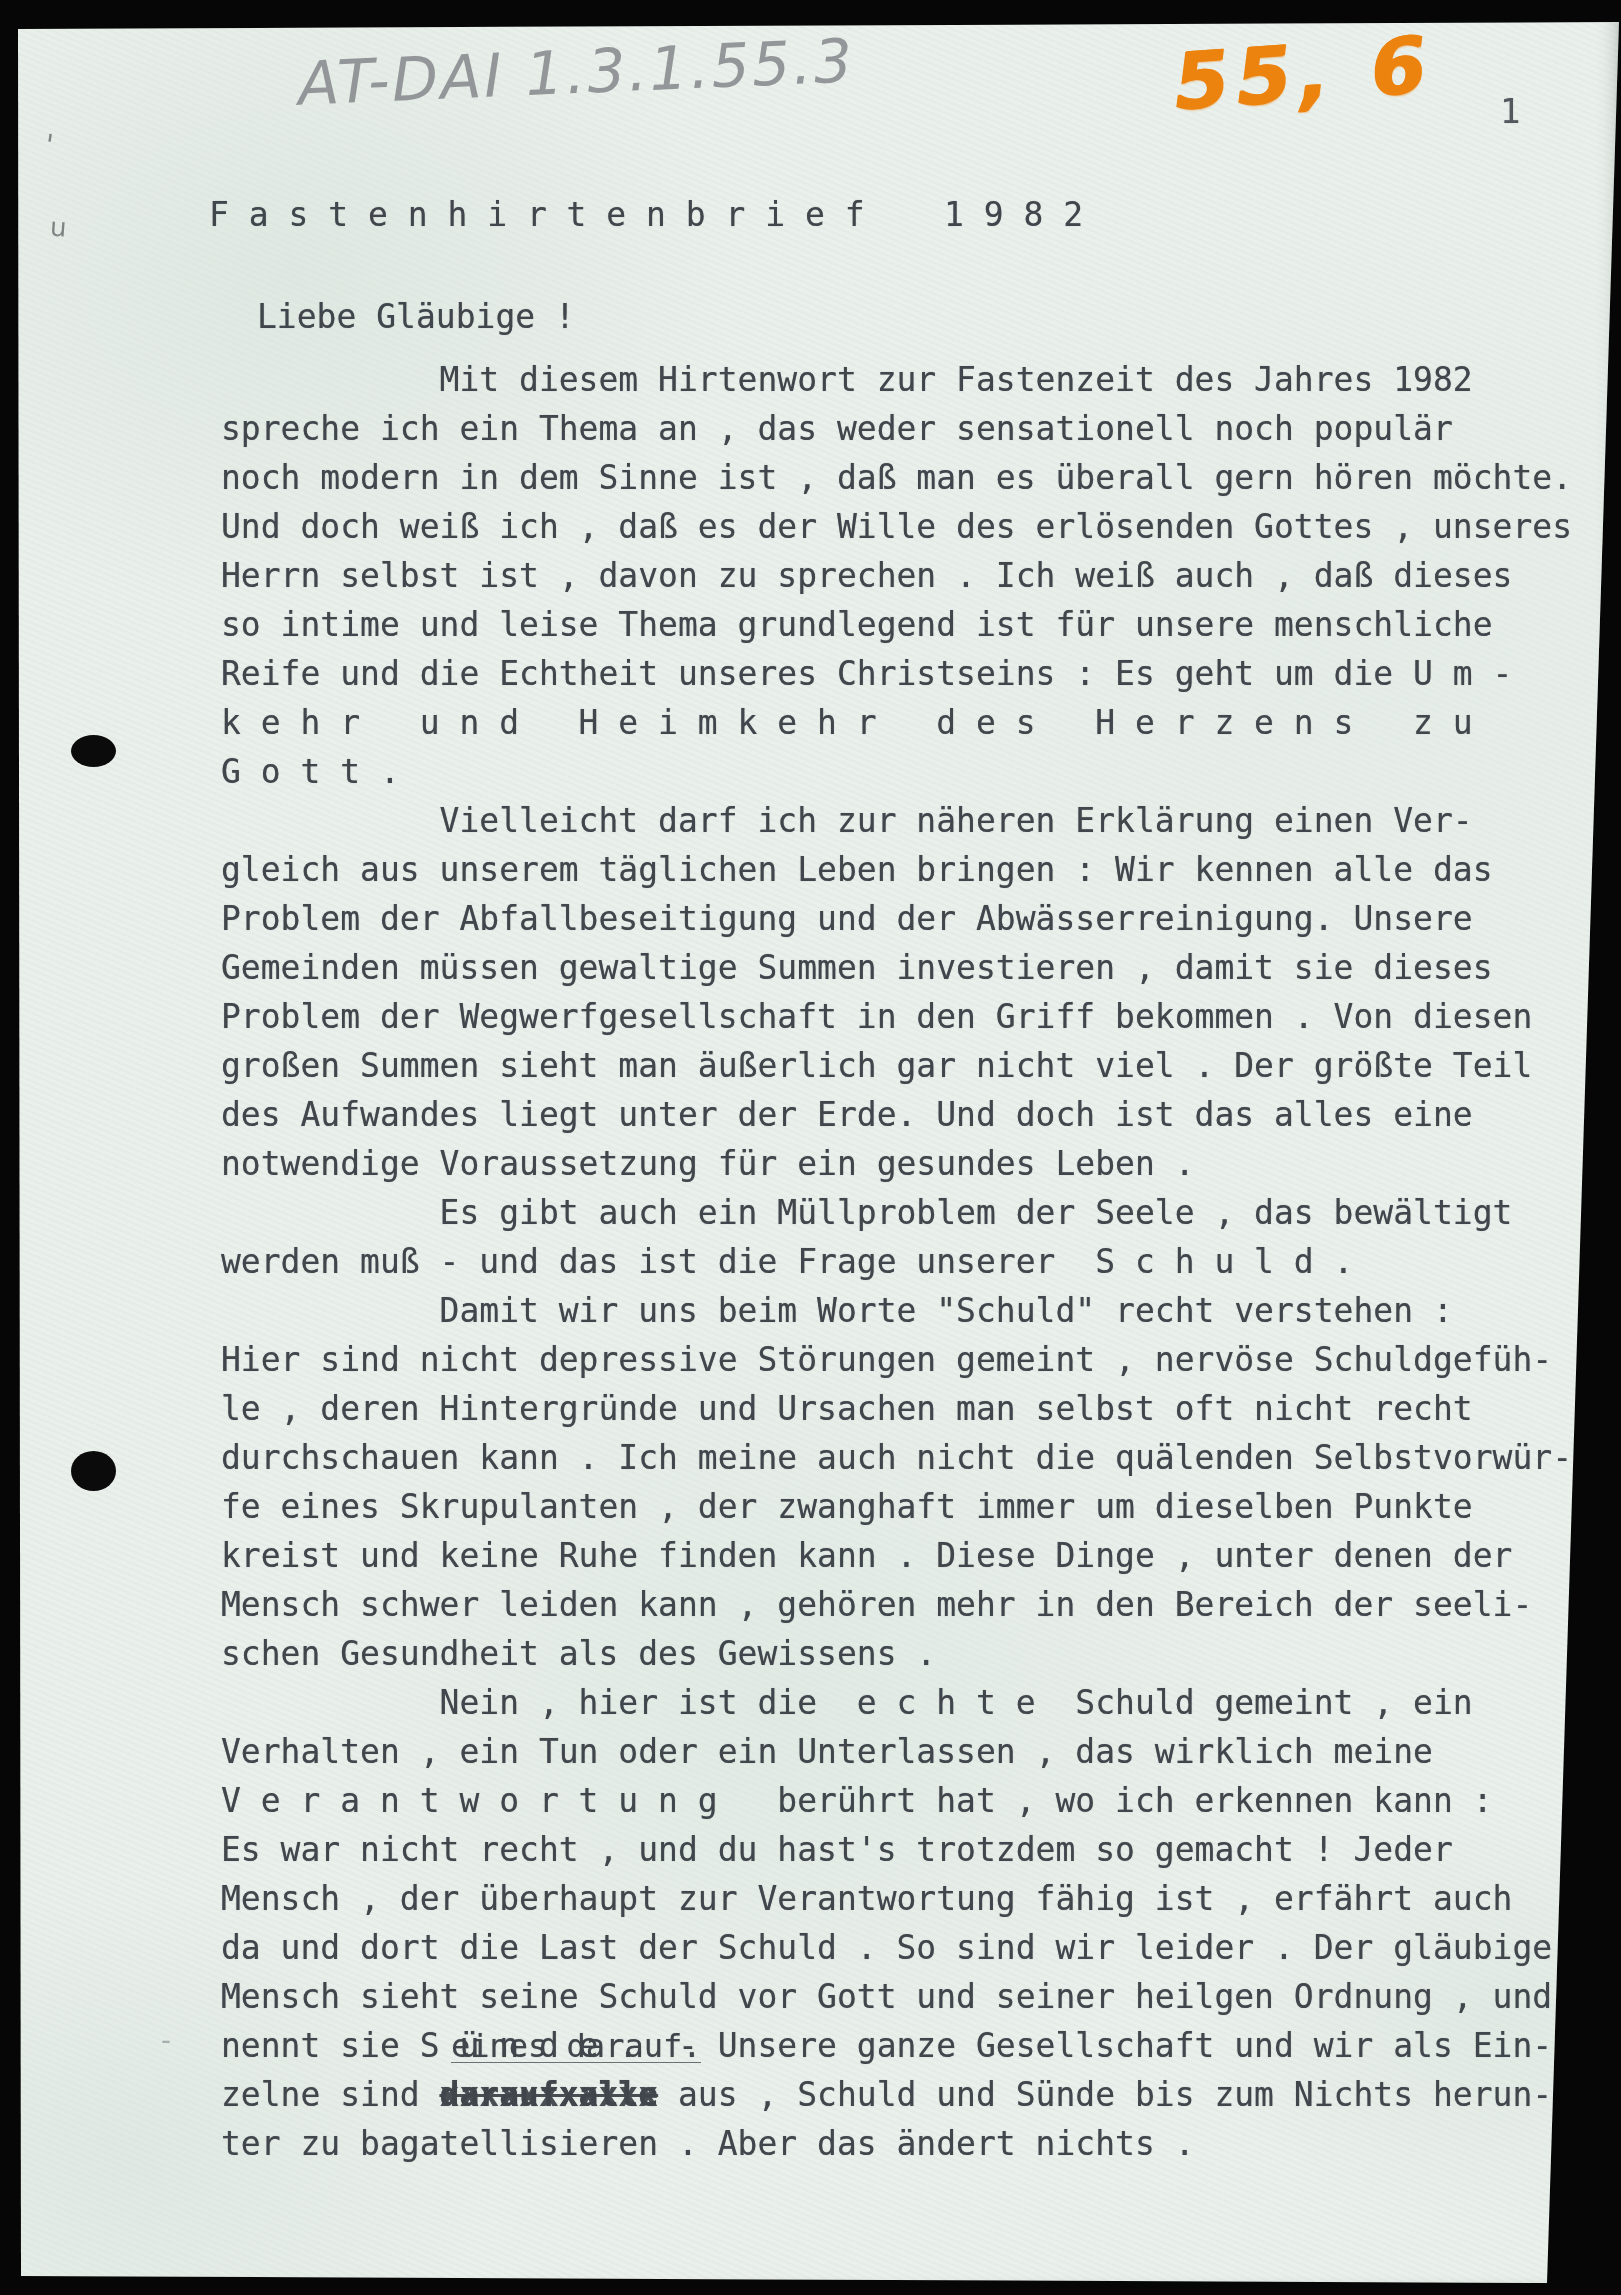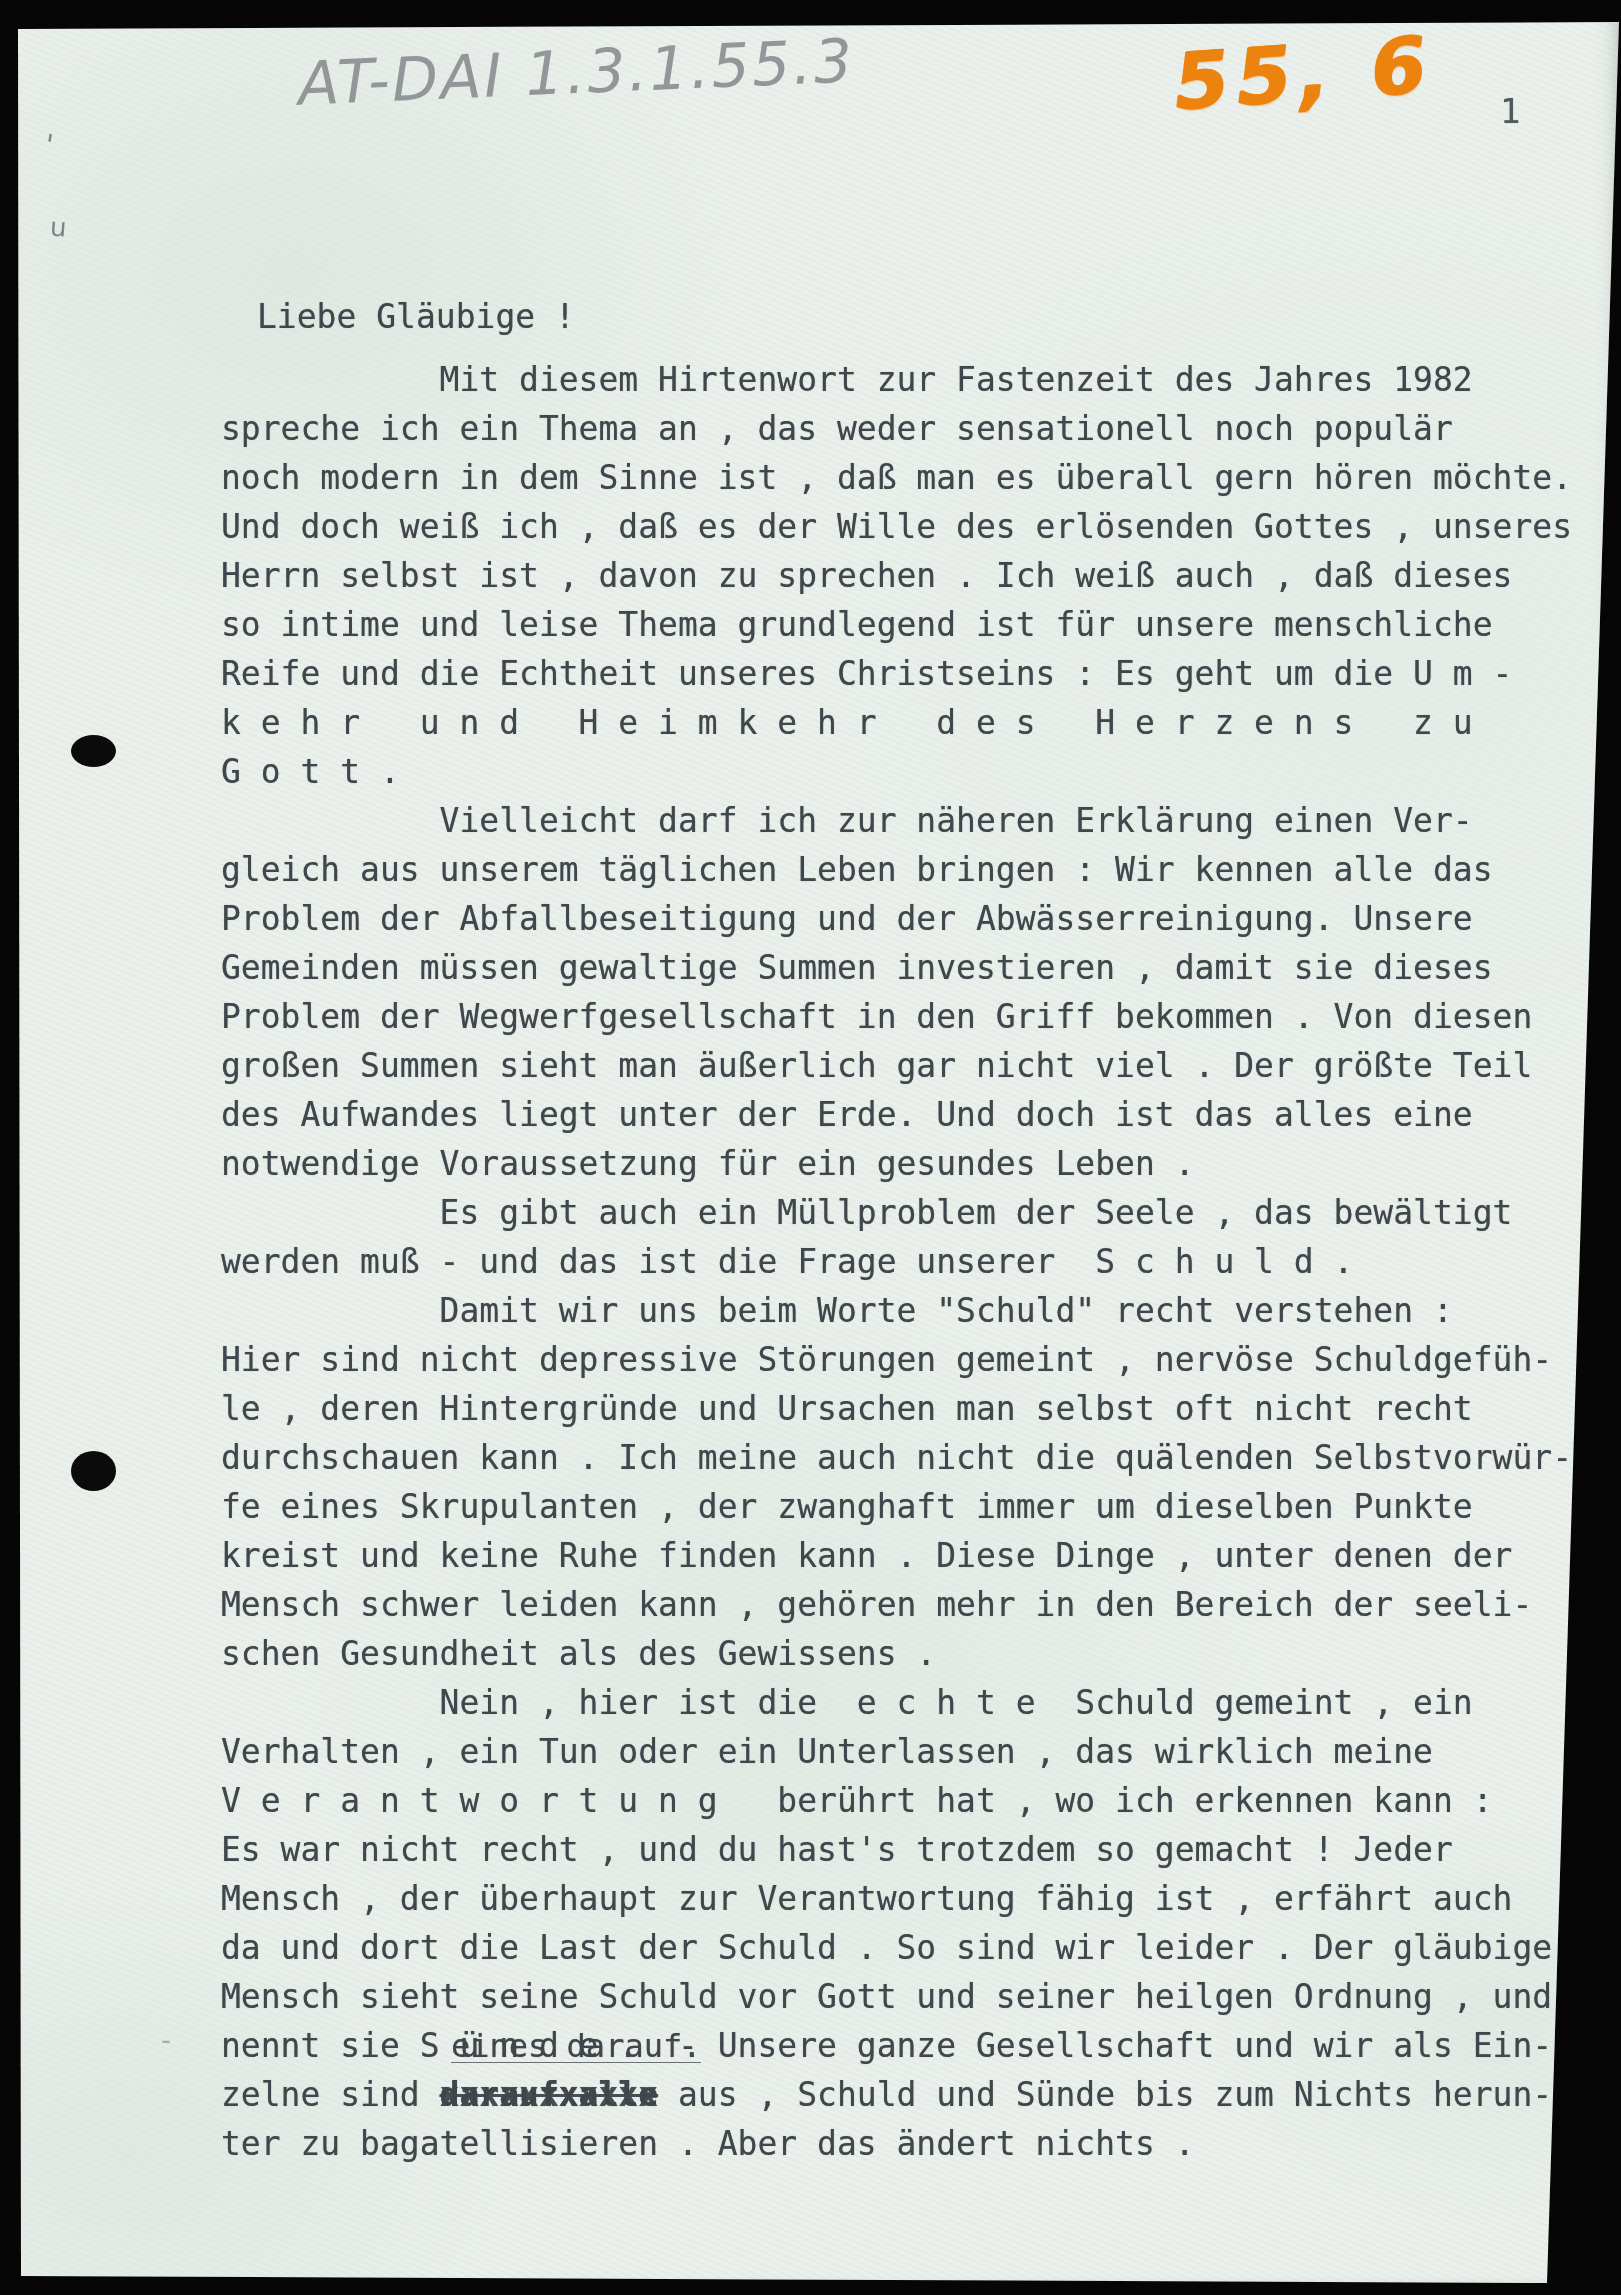--- a/index.html
+++ b/index.html
@@ -91,20 +91,21 @@
   <div class="archival-code">AT-DAI 1.3.1.55.3</div>
 
   <div class="folio-number">55, 6</div>
 
   <div class="page-number typed">1</div>
 
   <div class="margin-mark mark-1">'</div>
   <div class="margin-mark mark-2">u</div>
   <div class="margin-mark mark-3">-</div>
 
+  <div class="doc-title typed">F a s t e n h i r t e n b r i e f    1 9 8 2</div>
 
   <div class="salutation typed">Liebe Gläubige !</div>
 
   <div class="body-block typed" id="body-block"><div class="line">           Mit diesem Hirtenwort zur Fastenzeit des Jahres 1982</div><div class="line">spreche ich ein Thema an , das weder sensationell noch populär</div><div class="line">noch modern in dem Sinne ist , daß man es überall gern hören möchte.</div><div class="line">Und doch weiß ich , daß es der Wille des erlösenden Gottes , unseres</div><div class="line">Herrn selbst ist , davon zu sprechen . Ich weiß auch , daß dieses</div><div class="line">so intime und leise Thema grundlegend ist für unsere menschliche</div><div class="line">Reife und die Echtheit unseres Christseins : Es geht um die U m -</div><div class="line">k e h r   u n d   H e i m k e h r   d e s   H e r z e n s   z u</div><div class="line">G o t t .</div><div class="line">           Vielleicht darf ich zur näheren Erklärung einen Ver-</div><div class="line">gleich aus unserem täglichen Leben bringen : Wir kennen alle das</div><div class="line">Problem der Abfallbeseitigung und der Abwässerreinigung. Unsere</div><div class="line">Gemeinden müssen gewaltige Summen investieren , damit sie dieses</div><div class="line">Problem der Wegwerfgesellschaft in den Griff bekommen . Von diesen</div><div class="line">großen Summen sieht man äußerlich gar nicht viel . Der größte Teil</div><div class="line">des Aufwandes liegt unter der Erde. Und doch ist das alles eine</div><div class="line">notwendige Voraussetzung für ein gesundes Leben .</div><div class="line">           Es gibt auch ein Müllproblem der Seele , das bewältigt</div><div class="line">werden muß - und das ist die Frage unserer  S c h u l d .</div><div class="line">           Damit wir uns beim Worte "Schuld" recht verstehen :</div><div class="line">Hier sind nicht depressive Störungen gemeint , nervöse Schuldgefüh-</div><div class="line">le , deren Hintergründe und Ursachen man selbst oft nicht recht</div><div class="line">durchschauen kann . Ich meine auch nicht die quälenden Selbstvorwür-</div><div class="line">fe eines Skrupulanten , der zwanghaft immer um dieselben Punkte</div><div class="line">kreist und keine Ruhe finden kann . Diese Dinge , unter denen der</div><div class="line">Mensch schwer leiden kann , gehören mehr in den Bereich der seeli-</div><div class="line">schen Gesundheit als des Gewissens .</div><div class="line">           Nein , hier ist die  e c h t e  Schuld gemeint , ein</div><div class="line">Verhalten , ein Tun oder ein Unterlassen , das wirklich meine</div><div class="line">V e r a n t w o r t u n g   berührt hat , wo ich erkennen kann :</div><div class="line">Es war nicht recht , und du hast's trotzdem so gemacht ! Jeder</div><div class="line">Mensch , der überhaupt zur Verantwortung fähig ist , erfährt auch</div><div class="line">da und dort die Last der Schuld . So sind wir leider . Der gläubige</div><div class="line">Mensch sieht seine Schuld vor Gott und seiner heilgen Ordnung , und</div><div class="line">nennt sie S ü n d e .  - Unsere ganze Gesellschaft und wir als Ein-</div><div class="line"><span>zelne sind </span><span class="strike-wrap"><span>daraufxalle</span><span class="over">xxxxxxxxxxx</span></span><span> aus , Schuld und Sünde bis zum Nichts herun-</span></div><div class="line">ter zu bagatellisieren . Aber das ändert nichts .</div></div>
 
   <div class="insertion typed">eines darauf.</div>
 
   <div class="hole h1"></div>
   <div class="hole h2"></div>
 </div>

